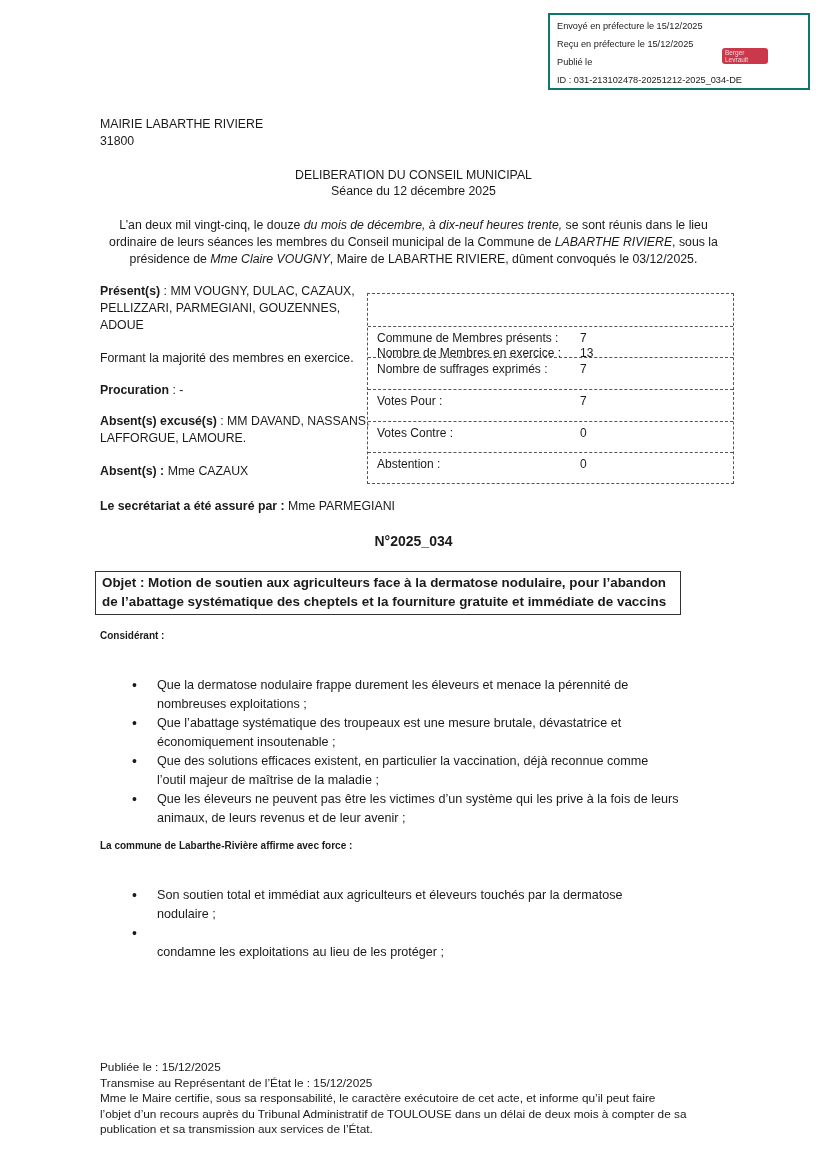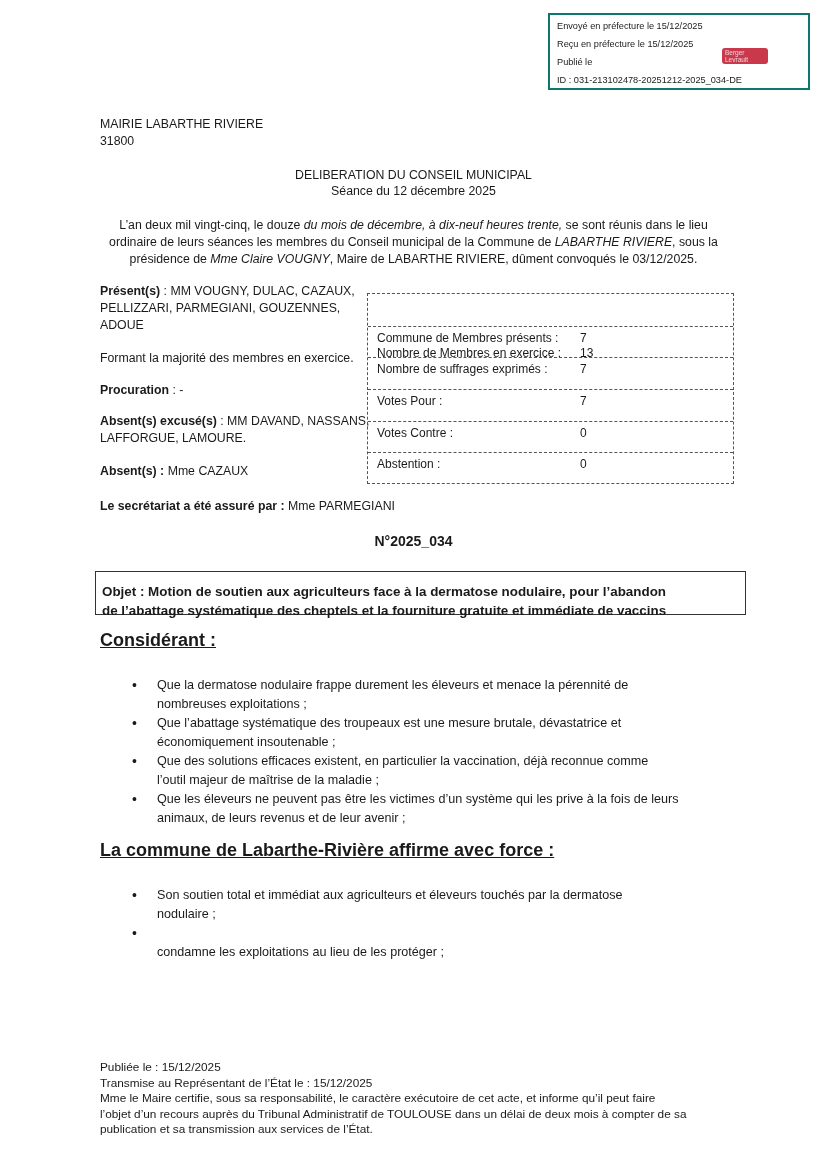--- a/index.html
+++ b/index.html
@@ -14,23 +14,23 @@
   .txt { font-size:12.3px; line-height:16px; white-space:nowrap; }
   .center { text-align:center; }
   b { font-weight:bold; }
   i { font-style:italic; }
   .stats { left:367px; top:293px; width:367px; height:191px; border:1px dashed #555; box-sizing:border-box; }
   .stats .row { position:absolute; left:0; width:100%; height:32px; border-top:1px dashed #555; box-sizing:border-box; font-size:12px; }
   .stats .row:first-child { border-top:none;margin-top:48px; }
   .stats .lbl { position:absolute; left:9px; top:4px; white-space:nowrap; }
   .stats .val { position:absolute; left:212px; top:4px; }
   .num { font-size:14px; font-weight:bold; }
-  .objet { left:95px; top:571px; width:651px; height:44px; border:1.5px solid #333; box-sizing:border-box;
-           font-size:13.4px; font-weight:bold; line-height:19px; padding:10px 6px; }
-  .h-under { font-size:18px; font-weight:bold; text-decoration:underline; }
+  .objet { left:95px; top:571px; width:586px; height:44px; border:1.5px solid #333; box-sizing:border-box;
+           font-size:13.4px; font-weight:bold; line-height:19px; padding:1px 6px; }
+  .h-under { font-size:10px; font-weight:bold; }
   ul.bullets { list-style:none; margin:8px; padding:0; }
   ul.bullets li { position:relative; padding-left:49px; font-size:12.6px; line-height:19px; }
   ul.bullets li::before { content:"\2022"; position:absolute; left:24px; top:0; font-size:14px; }
   .footer { font-size:11.8px; line-height:15.5px; }
 </style>
 </head>
 <body>
 
 <div class="abs stamp">
   <div style="top:6px">Envoyé en préfecture le 15/12/2025</div>

